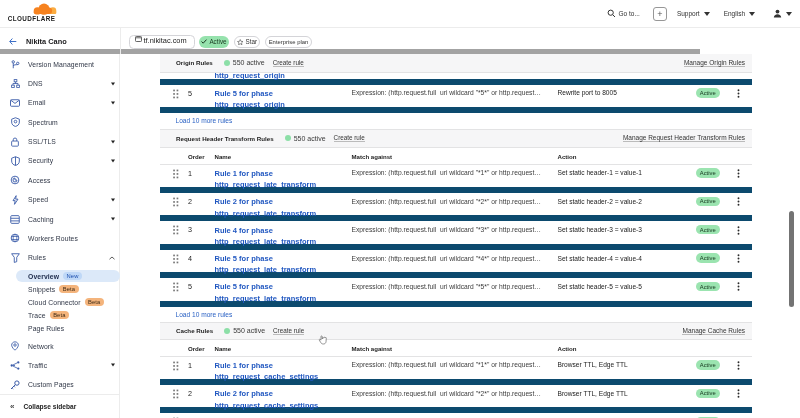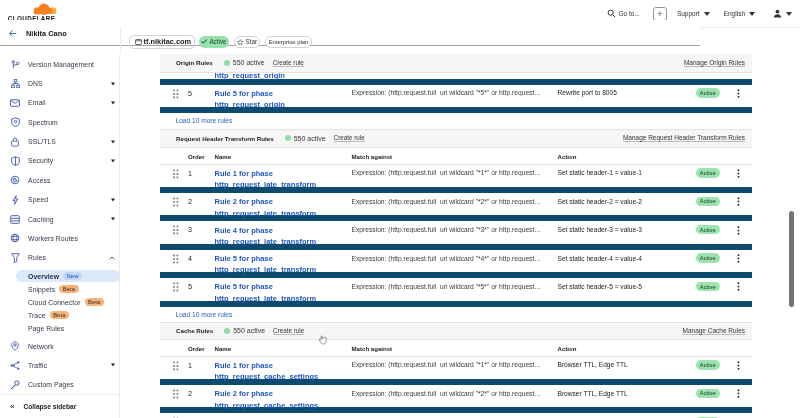--- a/index.html
+++ b/index.html
@@ -10,26 +10,26 @@
 #topbar { position:absolute; left:0; top:0; width:800px; height:28px; background:#fff;
   border-bottom:1px solid #ececec; }
 #topright { position:absolute; right:8px; top:0; height:27px; display:flex; align-items:center;
   gap:0; font-size:6.5px; color:#303030; }
 .tbitem { display:flex; align-items:center; }
 .caret { width:0; height:0; border-left:3.2px solid transparent; border-right:3.2px solid transparent;
   border-top:4px solid #333; margin-left:4px; display:inline-block; }
 #plusbox { width:14px; height:14px; border:1px solid #979797; border-radius:3px; color:#555;
   display:flex; align-items:center; justify-content:center; font-size:9px; margin:0 10px 0 13px; }
 
-#zonebar { position:absolute; left:0; top:20px; width:700px; height:26px; background:#fff;
-  border-bottom:1px solid #a3a3a3; }
+#zonebar { position:absolute; left:0; top:28px; width:700px; height:26px; background:#fff;
+  border-bottom:5px solid #a3a3a3; }
 #zdivider { position:absolute; left:120px; top:28px; width:1px; height:26px; background:#ececec; }
 #domainbox { position:absolute; left:128.5px; top:35px; width:66px; height:13.5px;
-  border:1px solid #d4d4d8; border-radius:4.5px; display:flex; align-items:center; padding-left:5px;
-  font-size:7.4px; font-weight:bold; color:#222; }
+  border:1px solid #d4d4d8; border-radius:4.5px; display:flex; align-items:flex-start; padding-left:5px;
+  font-size:7.4px; font-weight:normal; color:#222; }
 #activepill { position:absolute; left:199px; top:36px; width:30px; height:11.5px; background:#96e2ad;
   border-radius:6px; display:flex; align-items:center; justify-content:center; font-size:6.3px;
   color:#18381f; }
 #starpill { position:absolute; left:234px; top:36px; width:26px; height:11.5px; background:#fff;
   border:1px solid #d4d4d8; border-radius:6px; display:flex; align-items:center; justify-content:center;
   font-size:6.3px; color:#333; }
 #entpill { position:absolute; left:265px; top:36px; width:47px; height:11.5px; background:#fff;
   border:1px solid #d4d4d8; border-radius:6px; display:flex; align-items:center; justify-content:center;
   font-size:5.9px; color:#333; }
 

